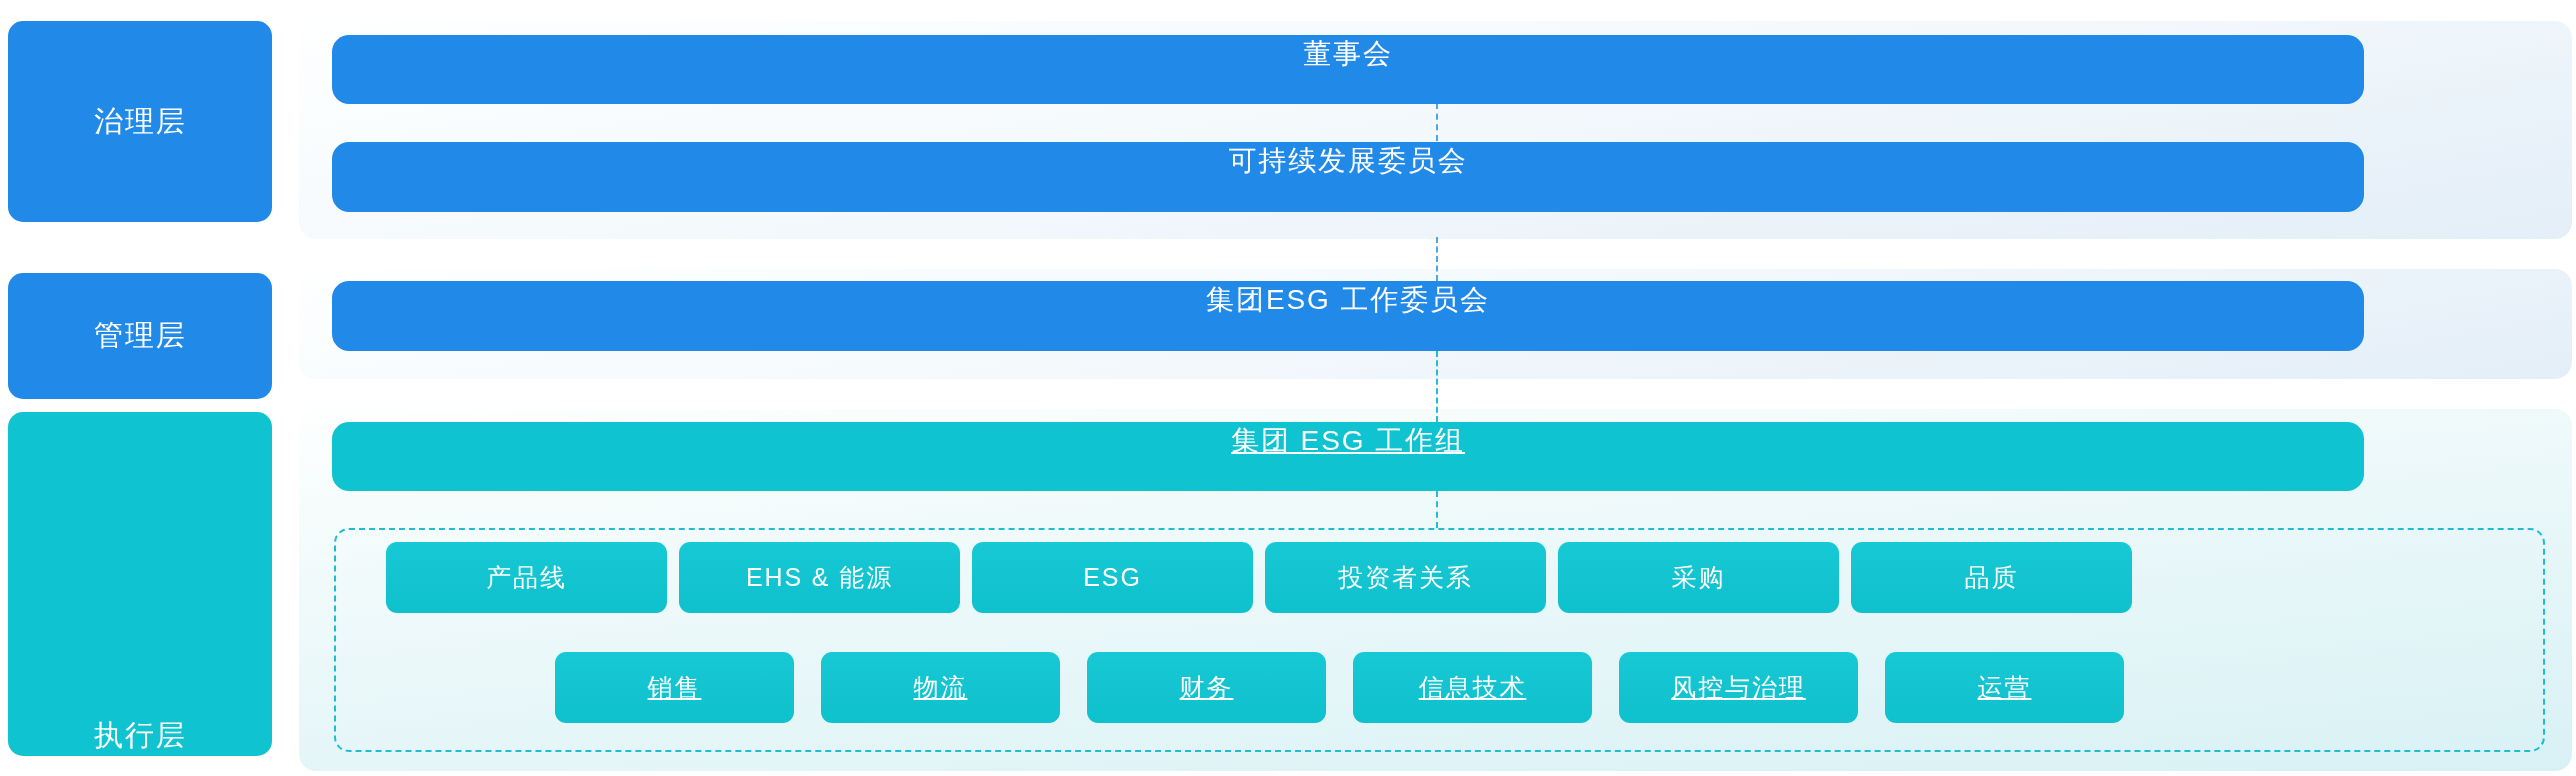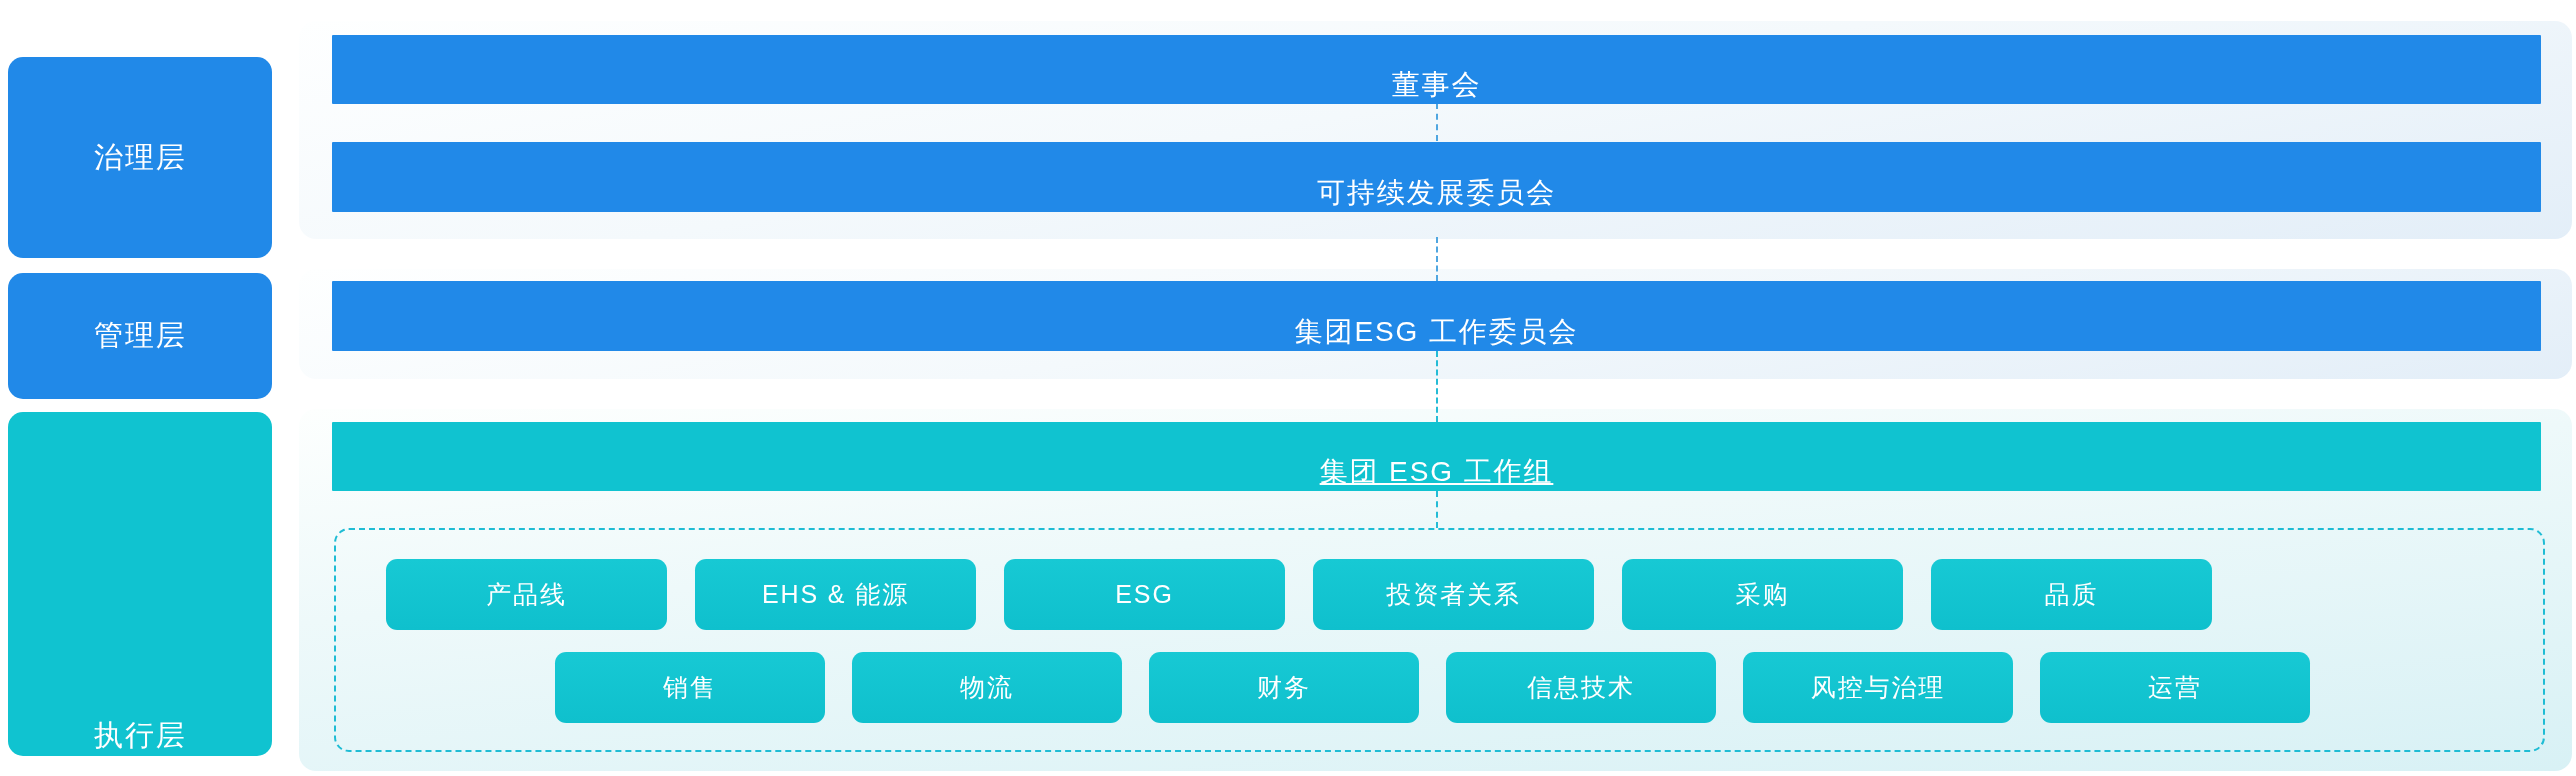--- a/index.html
+++ b/index.html
@@ -10,68 +10,68 @@
     color:#fff;
   }
   
   .level-box{
     position:absolute;left:8.4px;width:264px;
     background:var(--bar-blue);
     border-radius:15px;
     display:flex;align-items:center;justify-content:center;
     font-size:29px;letter-spacing:1.9px;
   }
-  .level-governance{top:21.4px;height:201px;margin-top:36px;}
+  .level-governance{top:21.4px;height:201px;}
   .level-management{top:273px;height:126px;}
   .level-execution{top:412px;height:344px;background:var(--bar-teal);align-items:flex-end;}
   
   .row-container{
     position:absolute;left:299px;width:2273px;
     border-radius:17px;
     background:linear-gradient(170deg,#feffff 0%,#f4f9fc 45%,var(--tint-blue) 100%);
     z-index:1;
   }
   .row-governance{top:21.4px;height:218px;}
   .row-management{top:269px;height:110px;}
   .row-execution{
     top:409px;height:362px;
     background:linear-gradient(175deg,#fdfffe 0%,#eef9fa 38%,var(--tint-teal) 100%);
   }
   
   .bar{
-    position:absolute;left:332px;width:2209px;height:69px;
-    border-radius:1px;
-    display:flex;align-items:flex-end;justify-content:center;
+    position:absolute;left:332px;width:2032px;height:69px;
+    border-radius:17px;
+    display:flex;align-items:flex-start;justify-content:center;
     font-size:28px;letter-spacing:1.9px;
     background:var(--bar-blue);
     z-index:3;
   }
   .bar-board{top:35px;}
   .bar-sustainability{top:142px;height:70px;}
   .bar-esg-committee{top:281px;height:70px;}
   .bar-esg-group{top:422px;background:var(--bar-teal);text-decoration:underline;}
   
   .dashed-box{
     position:absolute;left:334px;top:528px;width:2211px;height:224px;
     border:2.8px dashed var(--dash-border);
     border-radius:15px;
     box-sizing:border-box;
     z-index:2;
   }
   .dept-row{position:absolute;left:0;display:flex;}
-  .dept-row-1{top:29px;padding-left:50px;gap:28px;}
+  .dept-row-1{top:12px;padding-left:50px;gap:12px;}
   .dept-row-2{top:122px;padding-left:219px;gap:27px;}
   .dept{
     height:71px;border-radius:11.2px;
     background:linear-gradient(180deg,#17c9d4 0%,#0fc0cd 100%);
     display:flex;align-items:center;justify-content:center;
     font-size:25px;letter-spacing:1.9px;
   }
   .dept-row-1 .dept{width:281px;}
-  .dept-row-2 .dept{width:270px;}
+  .dept-row-2 .dept{width:239px;text-decoration:underline;}
   
   .connector{
     position:absolute;left:1436px;width:0;
     border-left:2.8px dashed var(--conn-blue);
     z-index:2;
   }
   .connector.teal{border-left-color:var(--conn-teal);}
   .conn-1{top:103px;height:38px;}
   .conn-2{top:237px;height:44px;}
   .conn-3{top:351px;height:71px;}

